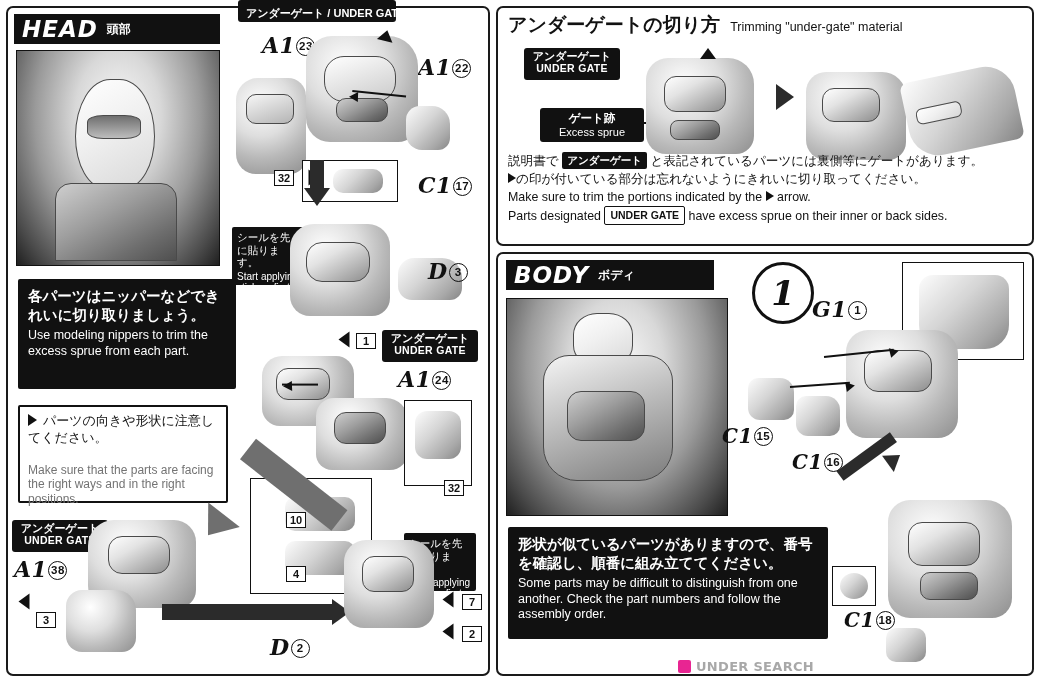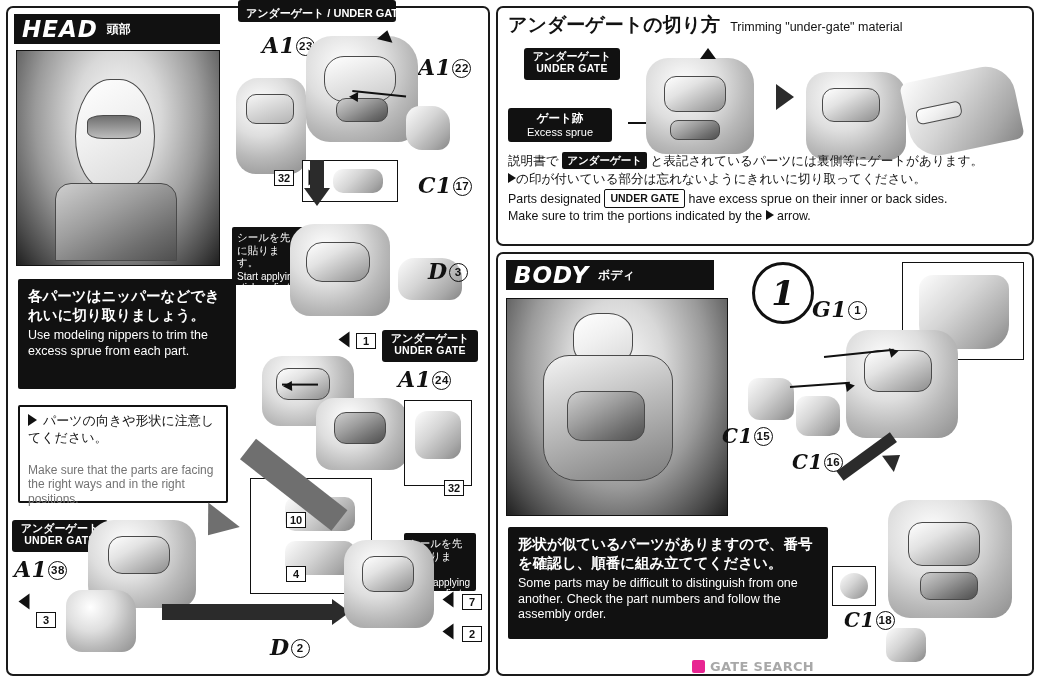--- a/index.html
+++ b/index.html
@@ -166,21 +166,21 @@
     white-space: nowrap;
   }
   #ug-top     { left: 238px; top: 0;  width: 158px; height: 22px; }
   #ug-mid     { left: 382px; top: 330px; width: 96px;  height: 32px; }
   #ug-left    { left: 12px;  top: 520px; width: 96px;  height: 32px; }
   #ug-trim    { left: 524px; top: 48px;  width: 96px;  height: 32px; }
 
   
   #excess-label {
     position: absolute;
-    left: 508px; top: 108px; width: 104px; height: 34px;
+    left: 540px; top: 108px; width: 104px; height: 34px;
     background: #111; color: #fff;
     border-radius: 3px;
     text-align: center;
     box-sizing: border-box;
     padding: 3px 4px;
   }
   #excess-label .jp { display:block; font-size: 11.5px; font-weight: bold; }
   #excess-label .en { display:block; font-size: 11px; }
 
   
@@ -612,24 +612,24 @@
   </div>
 
   <div id="trim-para">
     <span class="jp-line">
       説明書で <span class="tag-inline">アンダーゲート</span> と表記されているパーツには裏側等にゲートがあります。
     </span>
     <span class="jp-line">
       <span class="tri-inline"></span>の印が付いている部分は忘れないようにきれいに切り取ってください。
     </span>
     <span class="en-line">
-      Parts designated <span class="tag-inline ghost">UNDER GATE</span> have excess sprue on their inner or back sides.
+      Make sure to trim the portions indicated by the <span class="tri-inline"></span> arrow.
     </span>
     <span class="en-line">
-      Make sure to trim the portions indicated by the <span class="tri-inline"></span> arrow.
+      Parts designated <span class="tag-inline ghost">UNDER GATE</span> have excess sprue on their inner or back sides.
     </span>
   </div>
 
   <div class="panel" id="panel-body"></div>
 
   <div class="title-block" id="body-title">
     <span class="title-en">BODY</span>
     <span class="title-jp">ボディ</span>
   </div>
 
@@ -686,16 +686,16 @@
   </div>
   <div class="art shade2" style="left:886px; top:628px; width:40px; height:34px; border-radius:10px;"></div>
 
   <div class="blackbox" id="similar-box">
     <span class="jp">形状が似ているパーツがありますので、番号を確認し、順番に組み立ててください。</span>
     <span class="en">Some parts may be difficult to distinguish from one another. Check the part numbers and follow the assembly order.</span>
   </div>
 
   <div id="watermark">
     <span class="wm-dot"></span>
-    <span class="wm-text">GATE SEARCH</span>
+    <span class="wm-text">UNDER SEARCH</span>
   </div>
 
 </div>
 
 </body></html>

